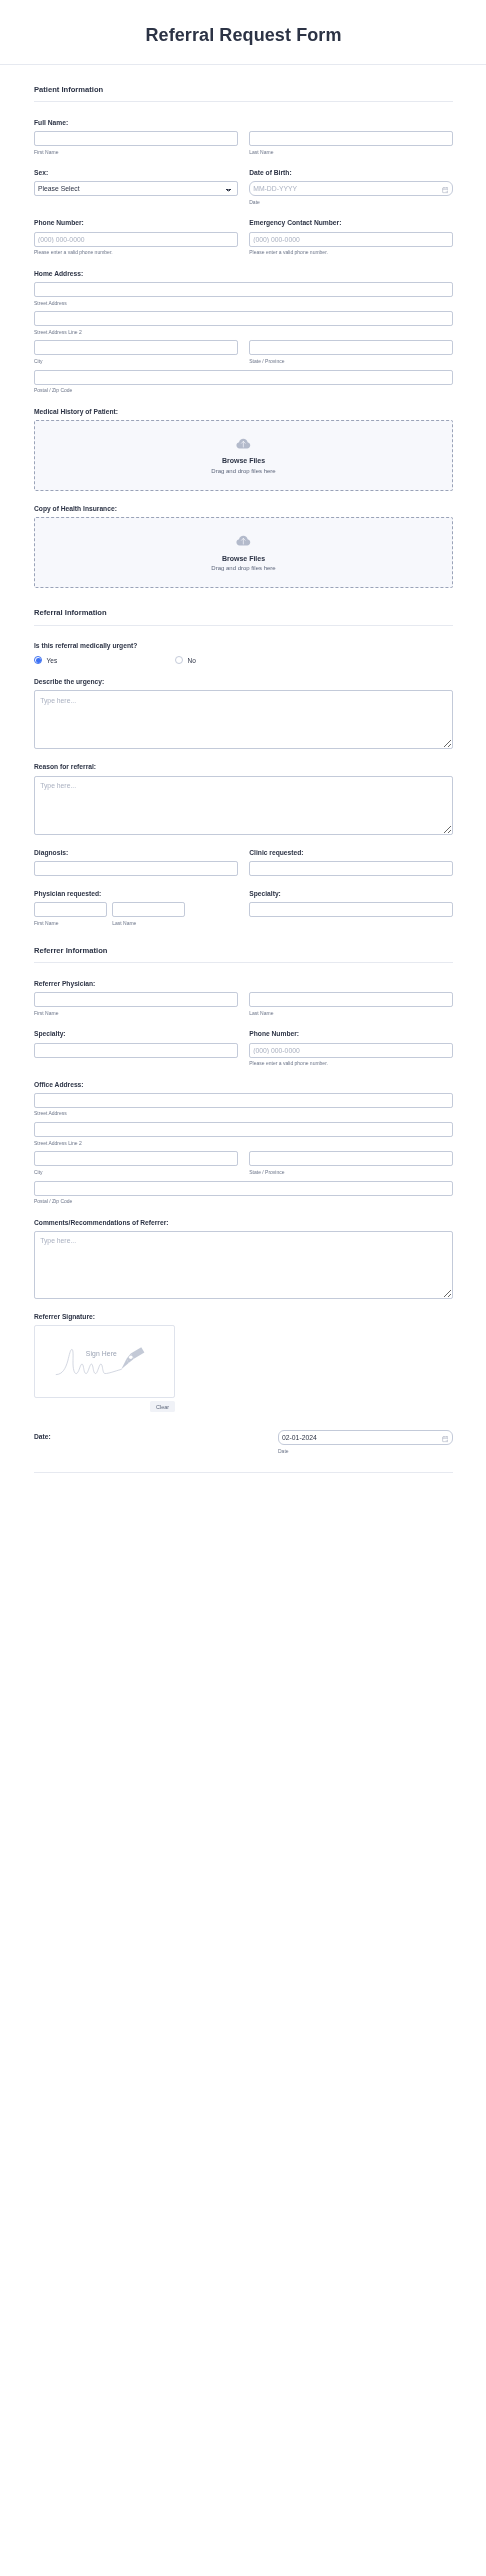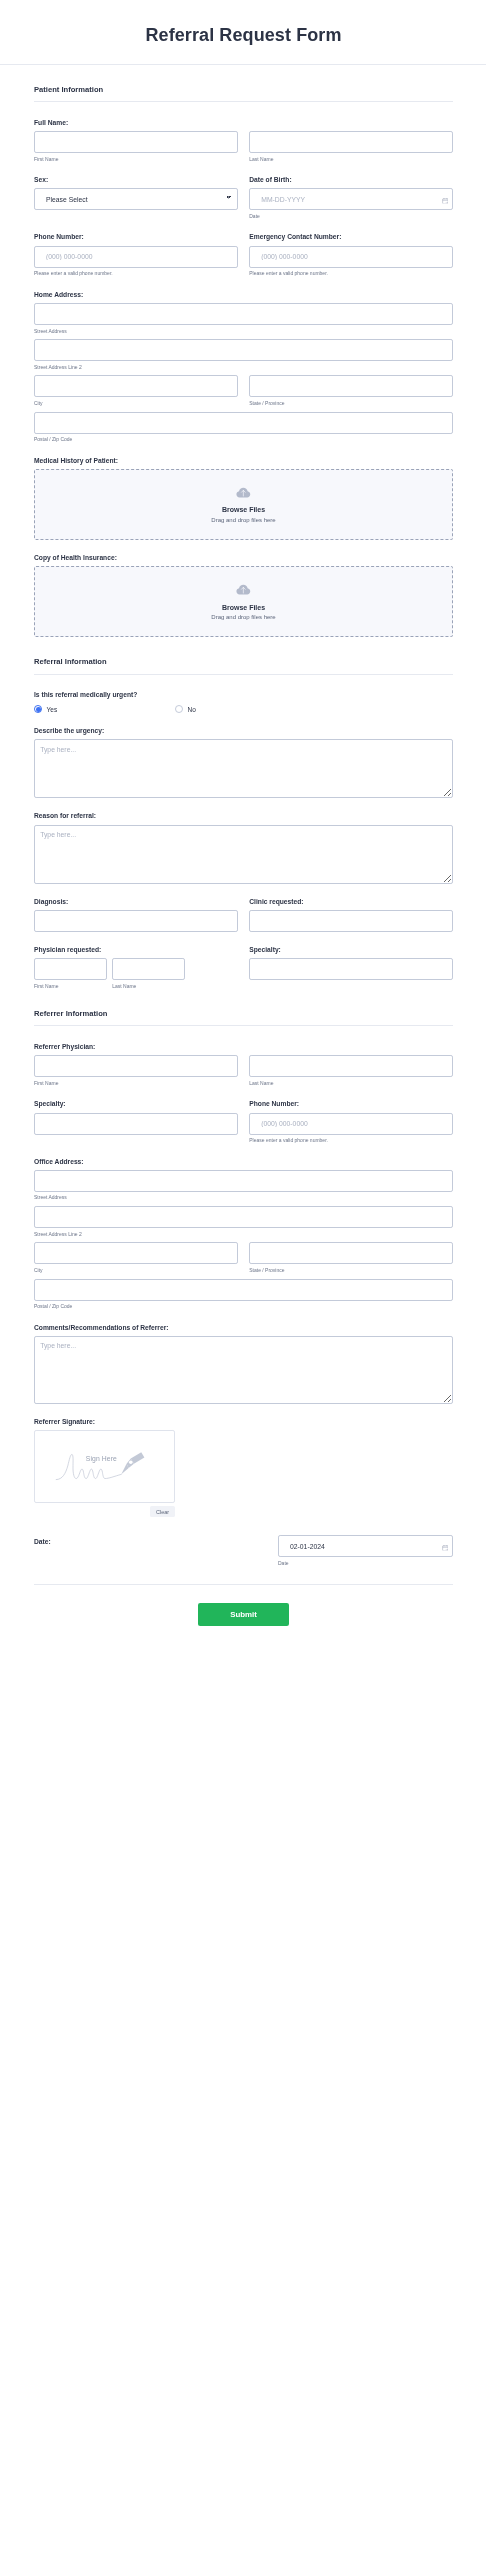--- a/index.html
+++ b/index.html
@@ -60,22 +60,22 @@
   .col { flex: 1 1 0; min-width: 0; }
 
   input.ctl, select.ctl, textarea.ctl {
     width: 100%;
     border: 0.5px solid #c3cad9;
     border-radius: 2.1px;
     background: #fff;
     font-family: "Liberation Sans", sans-serif;
     font-size: 6.8px;
     color: #2c3345;
-    padding: 0 11px;
-    height: 22px;
+    padding: 0 3px;
+    height: 15px;
     outline: none;
     display: block;
   }
   input.ctl::placeholder, textarea.ctl::placeholder { color: #a9b0c0; }
   textarea.ctl {
     height: 50px;
     padding: 4.2px 5.2px;
     resize: vertical;
     line-height: 1.35;
   }
@@ -95,21 +95,21 @@
   
   .date-wrap { position: relative; }
   .date-wrap .cal-icon {
     position: absolute;
     right: 4.7px; top: 50%;
     transform: translateY(-50%);
     width: 6.8px; height: 6.8px;
     pointer-events: none;
     color: #99a1b3;
   }
-  .date-wrap input.ctl { padding-right: 14.7px; }
+  .date-wrap input.ctl { padding-right: 14.7px; border-radius: 6px; }
 
   
   .dropzone {
     border: 0.5px dashed #9aa3b8;
     border-radius: 2.1px;
     background: #f7f8fc;
     height: 71px;
     display: flex;
     flex-direction: column;
     align-items: center;
@@ -512,18 +512,15 @@
             </svg>
           </span>
         </div>
         <div class="sub-label">Date</div>
       </div>
     </div>
 
     <div class="footer-rule"></div>
   </div>
 
-  <div class="footer">
-    <button class="submit-btn">Submit</button>
-  </div>
 
 </div>
 
 
 </body></html>

